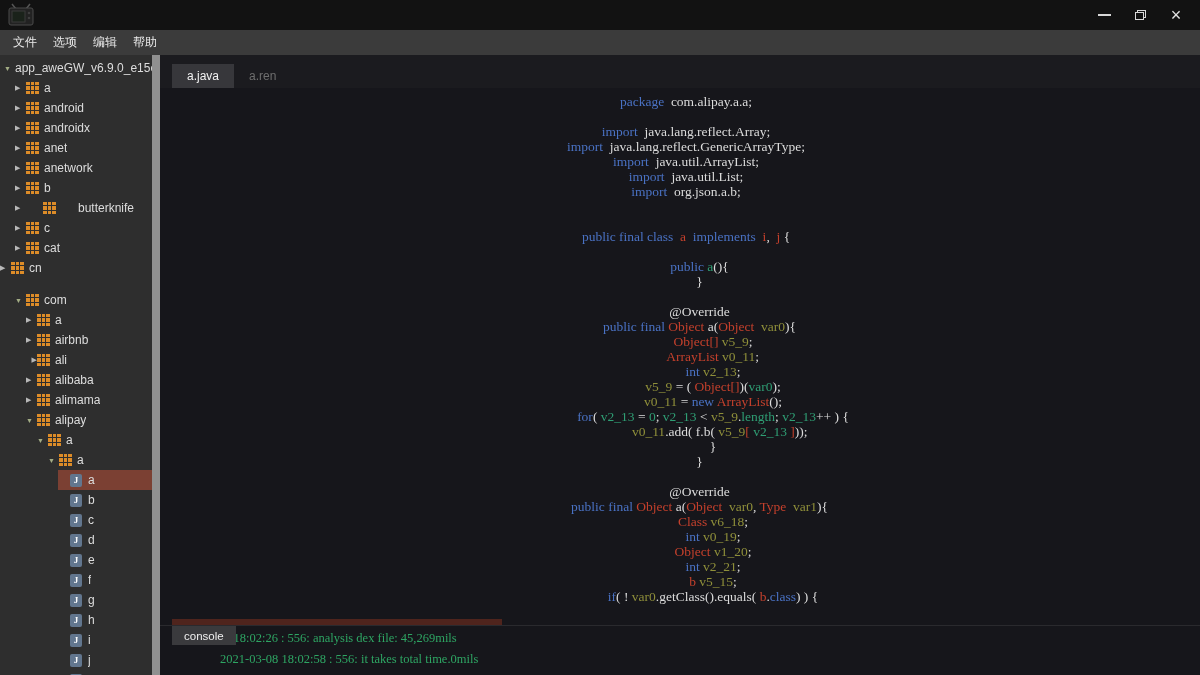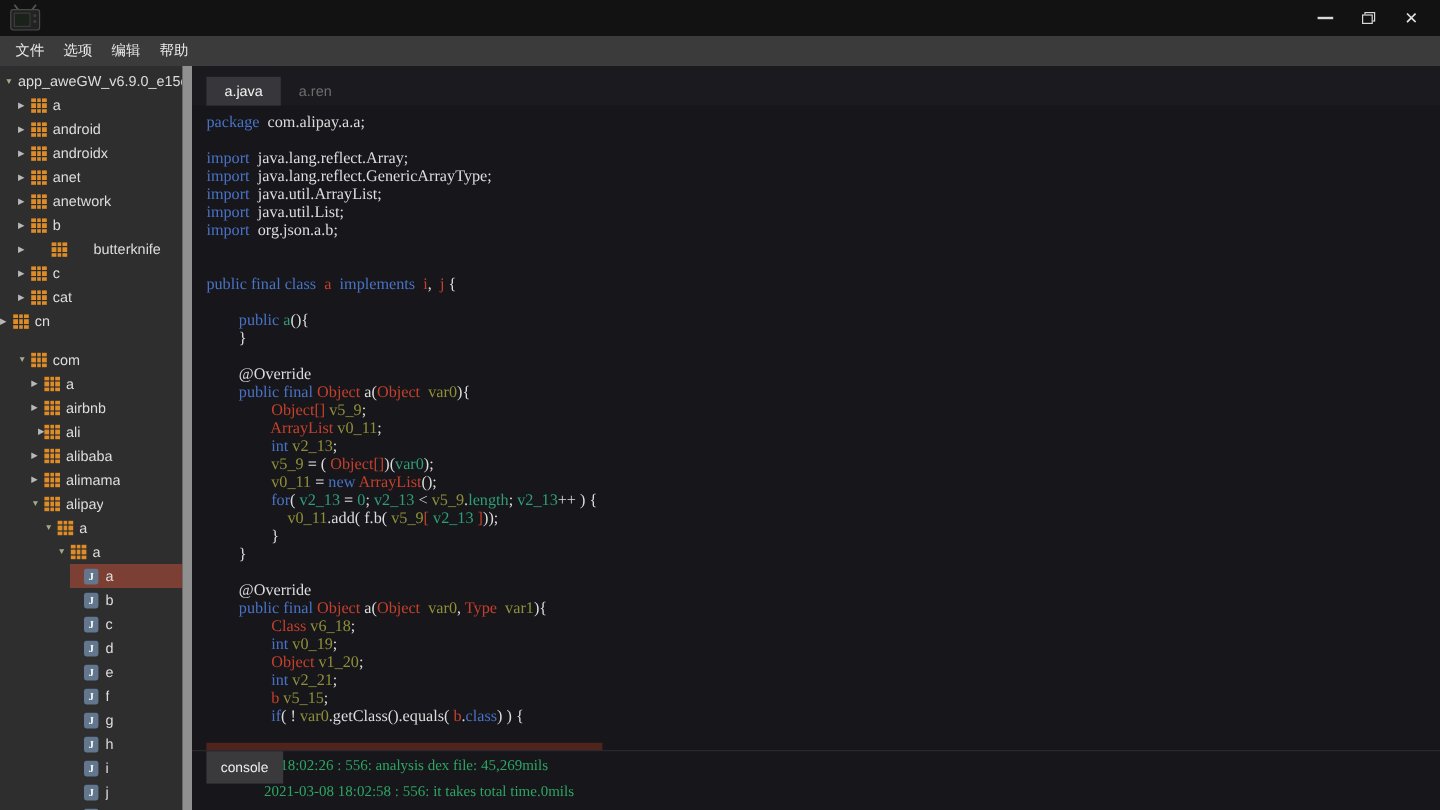--- a/index.html
+++ b/index.html
@@ -36,32 +36,32 @@
   .class-icon { width:12px; height:13px; background:#62768e; color:#ffffff; font-size:9px; font-weight:bold; display:flex; align-items:center; justify-content:center; border-radius:2px; margin-right:6px; flex:none; font-family:"Liberation Serif",serif; }
   .tree-label { overflow:hidden; }
   .tree-scrollbar { width:8px; background:#909090; flex:none; }
 
   
   .main { flex:1; display:flex; flex-direction:column; background:#16161b; min-width:0; }
   .tabstrip { height:33px; background:#1b1b1f; display:flex; align-items:flex-end; padding-left:12px; flex:none; }
   .tab { height:24px; padding:0 15px; display:flex; align-items:center; font-size:12px; color:#6e6e6e; }
   .tab.active { background:#37373b; color:#f2f2f2;margin-top:48px; }
 
-  .code-editor { flex:1; padding:6px 0 0 12px; font-family:"Liberation Serif",serif; font-size:13.5px; line-height:15px; overflow:hidden; position:relative; }
+  .code-editor { flex:1; padding:6px 0 0 12px; font-family:"Liberation Serif",serif; font-size:13.5px; line-height:15px; overflow:hidden; position:relative;text-align:center; }
   .code-line { height:15px; white-space:pre; }
   .tk-k { color:#4a72c4; }   
   .tk-t { color:#c4402c; }   
   .tk-v { color:#8f8f3a; }   
   .tk-n { color:#2f9e74; }   
   .tk-p { color:#dcdcdc; }   
   .partial-highlight { position:absolute; bottom:0; left:12px; width:330px; height:6px; background:#4f241d; }
 
   
   .console-panel { height:50px; flex:none; position:relative; background:#16161b; border-top:1px solid #2a2a2e; }
-  .console-tab { position:absolute; top:0; left:12px; height:27px; background:#3a3a3d; color:#eeeeee; font-size:11.5px; padding:0 12px; display:flex; align-items:center; z-index:2; }
+  .console-tab { position:absolute; top:0; left:12px; height:19px; background:#3a3a3d; color:#eeeeee; font-size:11.5px; padding:0 12px; display:flex; align-items:center; z-index:2; }
   .console-line { position:absolute; left:12px; font-family:"Liberation Serif",serif; font-size:12.5px; color:#2ea563; white-space:nowrap; z-index:1; }
 </style>
 </head>
 <body>
 
 <div class="app-window">
 
   <div class="titlebar">
     <span class="app-logo">
       <svg width="28" height="24" viewBox="0 0 28 24">

